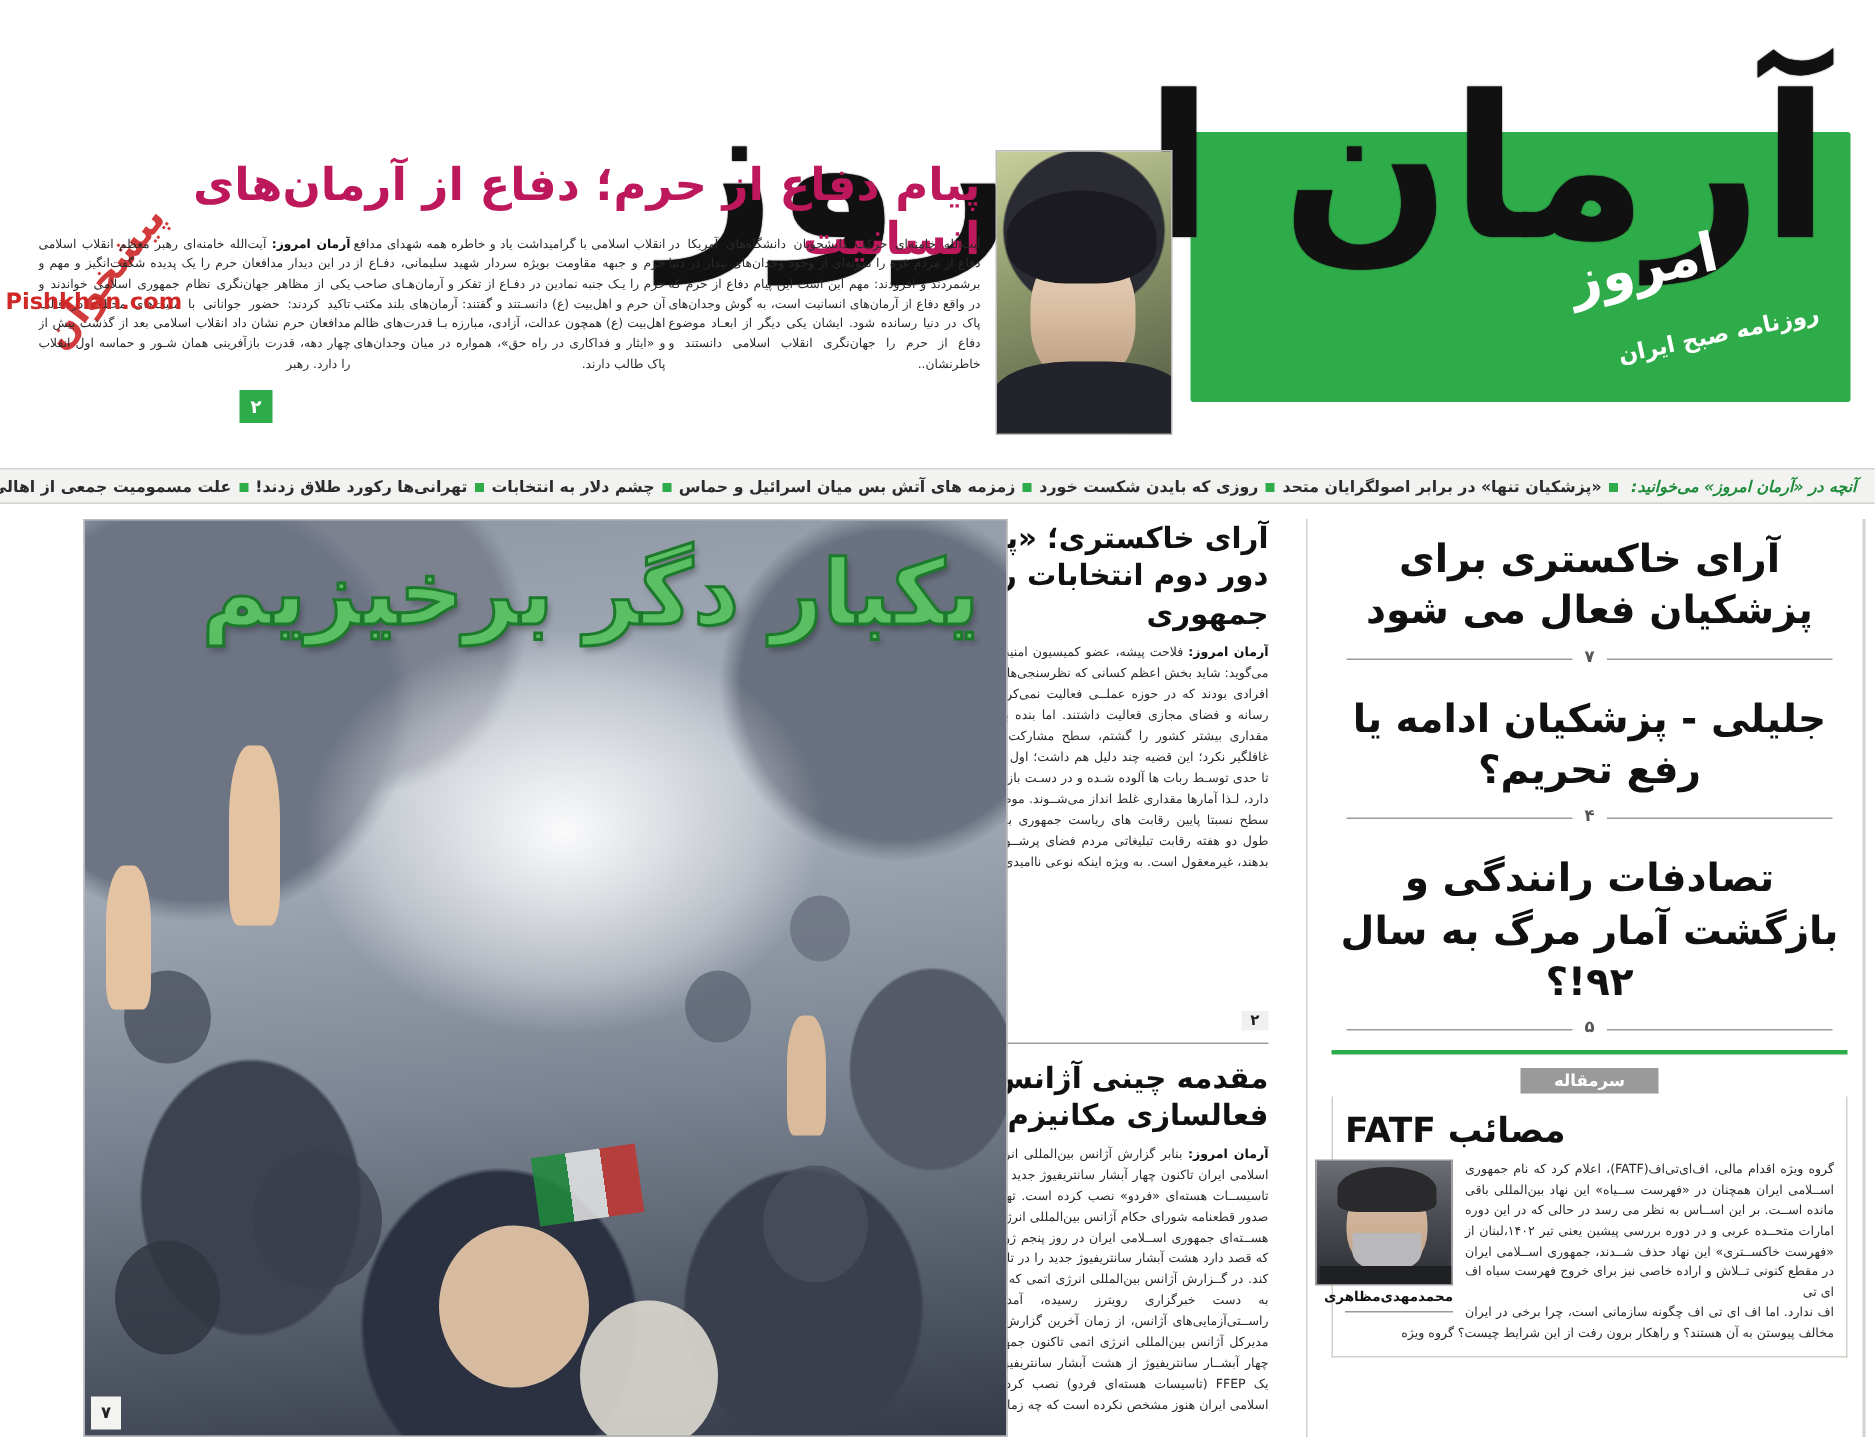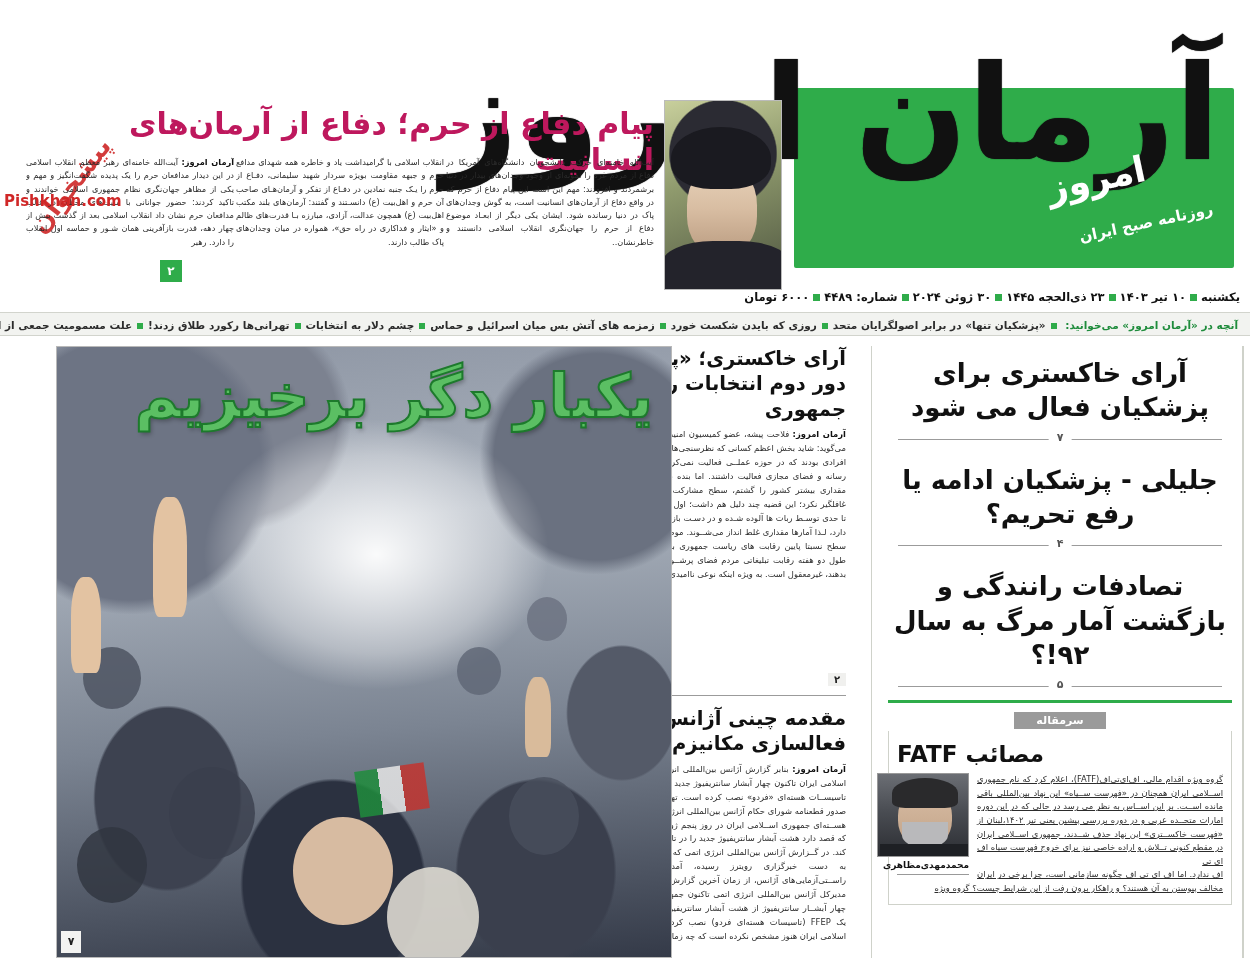--- a/index.html
+++ b/index.html
@@ -117,21 +117,21 @@
   
   .ticker {
     position:absolute; left:0; top:312px; width:1250px; height:24px;
     background:#f2f3f0; border-top:1px solid #d2d4cd; border-bottom:1px solid #d2d4cd;
   }
   .ticker-inner {
     position:absolute; right:12px; top:0; height:24px; line-height:24px;
     direction:rtl; white-space:nowrap;
     font-size:10.5px; color:#2c2c2c; font-weight:700;
   }
-  .ticker-lead { color:#1f8c3c; font-weight:700; }
+  .ticker-lead { color:#1f8c3c; font-weight:700;font-style:italic; }
   .tsq { display:inline-block; width:6px; height:6px; background:#2fac4a; margin:0 5px; vertical-align:middle; }
 
   
   .main { position:absolute; left:0; top:340px; width:1250px; height:623px; }
 
   
   .col-right {
     position:absolute; right:6px; top:6px; width:356px; height:612px;
     border-right:2px solid #cfd2ca; padding-right:10px;
   }
@@ -154,21 +154,21 @@
   .edit-badge-wrap { text-align:center; margin:4px 0 2px 0; border-top:3px solid #2fac4a; padding-top:6px;}
   .edit-badge {
     display:inline-block; background:#9a9a9a; color:#fff;
     font-size:11px; font-weight:700; padding:2px 22px;
   }
   .edit-box { border:1px solid #cfd2ca; border-top:none; padding:6px 8px 8px 8px; }
   .edit-title {
     direction:rtl; text-align:left; font-size:23px; font-weight:700;
     color:#111; margin:4px 0 6px 0;
   }
-  .edit-body { direction:rtl; text-align:justify; font-size:8.4px; line-height:1.62; color:#2c2c2c;text-decoration:underline; }
+  .edit-body { direction:rtl; text-align:justify; font-size:8.4px; line-height:1.62; color:#2c2c2c; }
   .edit-author-wrap { float:left; width:72px; margin:0 8px 4px 0; }
   .edit-photo {
     width:92px; height:84px; border:1px solid #999;
     background:linear-gradient(180deg,#6b6e74 0%,#4a4d53 45%,#2c2e33 100%);
     position:relative; overflow:hidden;
   }
   .edit-photo .ef-face {
     position:absolute; left:20px; top:14px; width:54px; height:60px;
     background:linear-gradient(180deg,#d9bda4 0%,#c0a287 100%); border-radius:46%;
   }
@@ -258,23 +258,20 @@
 
 <div class="masthead">
 
   <div class="logo-wrap">
     <div class="logo-green"></div>
     <div class="logo-title">آرمان امروز</div>
     <div class="logo-sub1">امروز</div>
     <div class="logo-sub2">روزنامه صبح ایران</div>
   </div>
 
-  <div class="dateline">
-    <span>یکشنبه</span><span class="sq"></span><span>۱۰ تیر ۱۴۰۳</span><span class="sq"></span><span>۲۳ ذی‌الحجه ۱۴۴۵</span><span class="sq"></span><span>۳۰ ژوئن ۲۰۲۴</span><span class="sq"></span><span>شماره: ۴۴۸۹</span><span class="sq"></span><span>۶۰۰۰ تومان</span>
-  </div>
 
   <div class="top-article">
     <div class="ta-photo">
       <div class="face"></div>
       <div class="turban"></div>
       <div class="robe"></div>
     </div>
     <div class="watermark">پیشخوان</div>
     <div class="watermark2">Pishkhan.com</div>
     <div class="ta-head">پیام دفاع از حرم؛ دفاع از آرمان‌های انسانیت</div>

